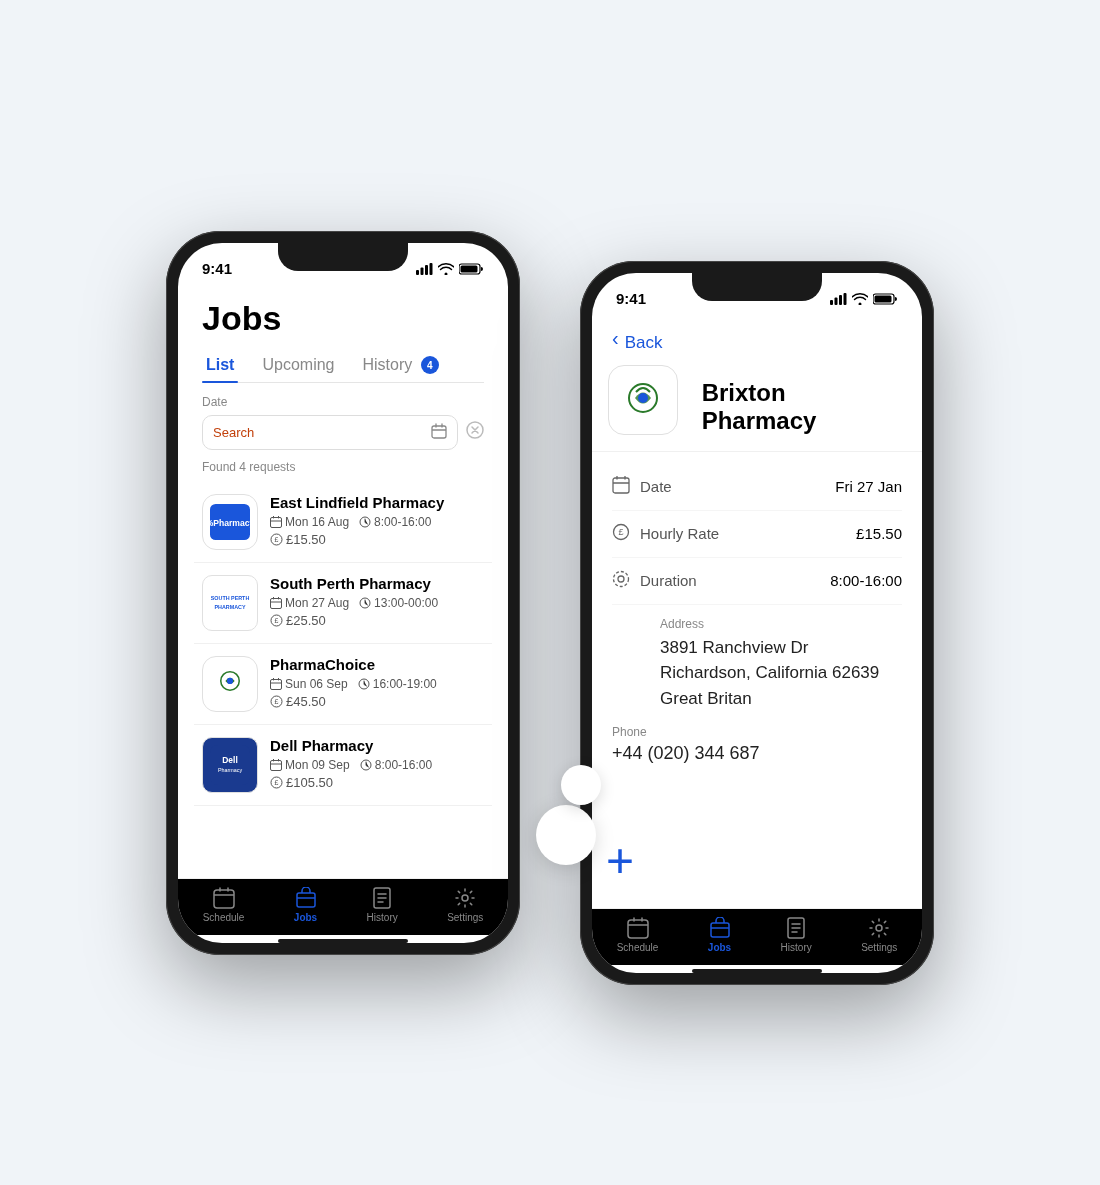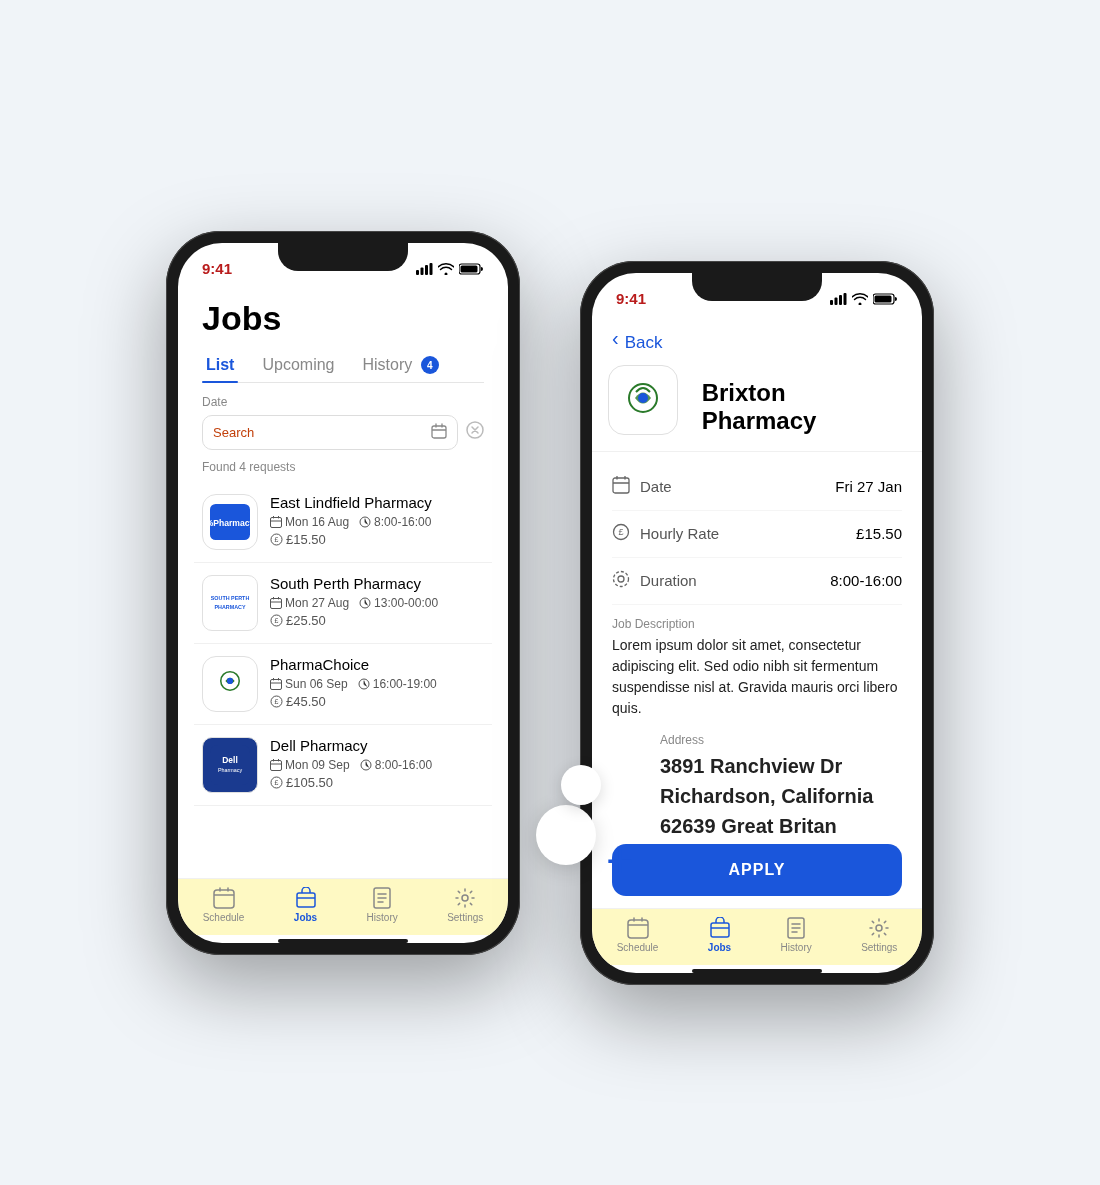--- a/index.html
+++ b/index.html
@@ -62,21 +62,21 @@
     }
 
     
     .status-bar {
       display: flex;
       justify-content: space-between;
       align-items: center;
       padding: 12px 24px 4px;
       font-size: 13px;
       font-weight: 600;
-      color: #b91c1c;
+      color: #000000;
       position: relative;
       z-index: 5;
       height: 44px;
     }
 
     .status-time { font-size: 15px; font-weight: 700; }
 
     .status-icons {
       display: flex;
       align-items: center;
@@ -237,21 +237,21 @@
 
     .dell-logo {
       background: #1a3a8f;
       border-radius: 10px;
     }
 
     .job-info { flex: 1; }
 
     .job-name {
       font-size: 15px;
-      font-weight: 400;
+      font-weight: 700;
       color: #000;
       margin-bottom: 4px;
     }
 
     .job-meta {
       display: flex;
       align-items: center;
       gap: 10px;
       font-size: 12px;
       color: #555;
@@ -268,21 +268,21 @@
       gap: 3px;
     }
 
     
     .bottom-nav {
       display: flex;
       justify-content: space-around;
       align-items: center;
       padding: 8px 0 12px;
       border-top: 1px solid #f0f0f0;
-      background: #fef9c3;
+      background: #000000;
     }
 
     .nav-item {
       display: flex;
       flex-direction: column;
       align-items: center;
       gap: 3px;
       cursor: pointer;
       padding: 0 10px;
     }
@@ -384,21 +384,21 @@
     .detail-content {
       flex: 1;
       overflow-y: auto;
       padding: 0 20px;
     }
 
     .desc-section { margin-bottom: 14px; }
     .desc-text { font-size: 14px; color: #222; line-height: 1.5; }
 
     .addr-section { margin-bottom: 14px; margin-left: 48px; }
-    .addr-text { font-size: 20px; color: #222; line-height: 1.5; font-weight: 700; }
+    .addr-text { font-size: 17px; color: #222; line-height: 1.5; font-weight: 400; }
 
     .phone-section { margin-bottom: 14px; }
     .phone-text { font-size: 18px; color: #222; font-weight: 500; }
 
     .apply-btn {
       margin: 8px 20px 12px;
       background: #1a56db;
       color: #fff;
       border: none;
       border-radius: 14px;
@@ -793,35 +793,30 @@
                   <circle cx="9" cy="9" r="7.5" stroke="#666" stroke-width="1.3" fill="none" stroke-dasharray="3 2"></circle>
                   <circle cx="9" cy="9" r="3" stroke="#666" stroke-width="1.3" fill="none"></circle>
                 </svg>
             </div>
             <div class="detail-field-label">Duration</div>
             <div class="detail-field-value">8:00-16:00</div>
           </div>
         </div>
 
         <div class="detail-content">
-          <div class="desc-section">
-            <div class="section-label">Job Description</div>
-            <div class="desc-text">Lorem ipsum dolor sit amet, consectetur adipiscing elit. Sed odio nibh sit fermentum suspendisse nisl at. Gravida mauris orci libero quis.</div>
-          </div>
           <div class="addr-section">
             <div class="section-label">Address</div>
             <div class="addr-text">3891 Ranchview Dr Richardson, California 62639 Great Britan</div>
           </div>
           <div class="phone-section">
             <div class="section-label">Phone</div>
             <div class="phone-text">+44 (020) 344 687</div>
           </div>
         </div>
 
-        <button class="apply-btn">APPLY</button>
 
         <div class="bottom-nav">
           <div class="nav-item">
             <svg class="nav-icon" width="22" height="22" viewBox="0 0 22 22">
                 <rect x="1" y="3" width="20" height="18" rx="3" stroke="#888" stroke-width="1.5" fill="none"></rect>
                 <path d="M1 8h20" stroke="#888" stroke-width="1.5"></path>
                 <path d="M7 1v3M15 1v3" stroke="#888" stroke-width="1.5" stroke-linecap="round"></path>
               </svg>
             <span class="nav-label">Schedule</span>
           </div>

